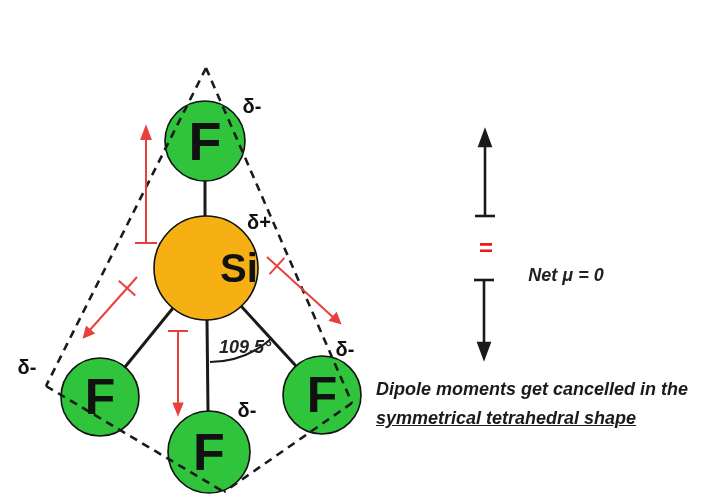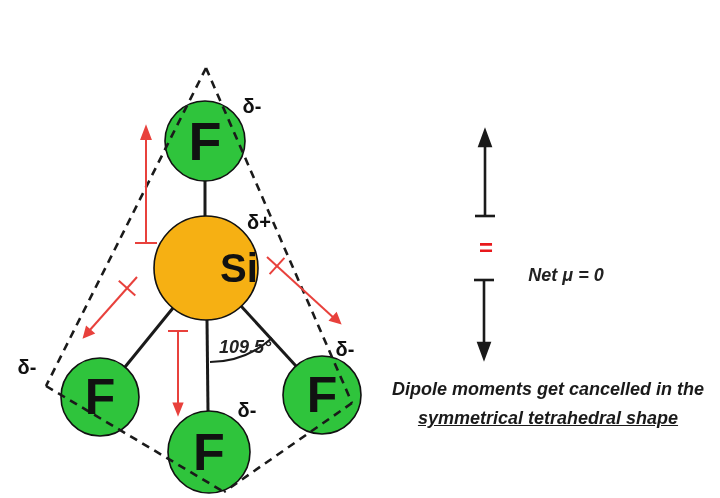--- a/index.html
+++ b/index.html
@@ -15,21 +15,21 @@
   .title .sub{font-size:19px;position:relative;top:7px;font-weight:800;}
   .fig-layer{position:absolute;left:0;top:0;width:720px;height:498px;z-index:2;}
   .lbl{position:absolute;transform:translate(-50%,-50%);z-index:3;white-space:nowrap;}
   .atom-letter{color:#111;font-weight:800;line-height:1;}
   .delta{font-size:20px;font-weight:800;color:#111;}
   .angle{font-size:18px;font-style:italic;font-weight:700;color:#222;}
   .equals{font-size:24px;font-weight:800;color:#e8191c;}
   .netmu{font-size:18px;font-style:italic;font-weight:700;color:#222;margin-top:28px;}
   .caption{
     position:absolute;left:376px;top:375px;width:344px;z-index:3;
-    text-align:center;color:#1a1a1a;font-style:italic;font-size:18px;line-height:29px;
+    text-align:left;color:#1a1a1a;font-style:italic;font-size:18px;line-height:29px;
   }
   .caption .l1{font-weight:600;}
   .caption .l2{font-weight:800;text-decoration:underline;}
 </style>
 </head>
 <body>
 
 <div class="canvas">
 
 

